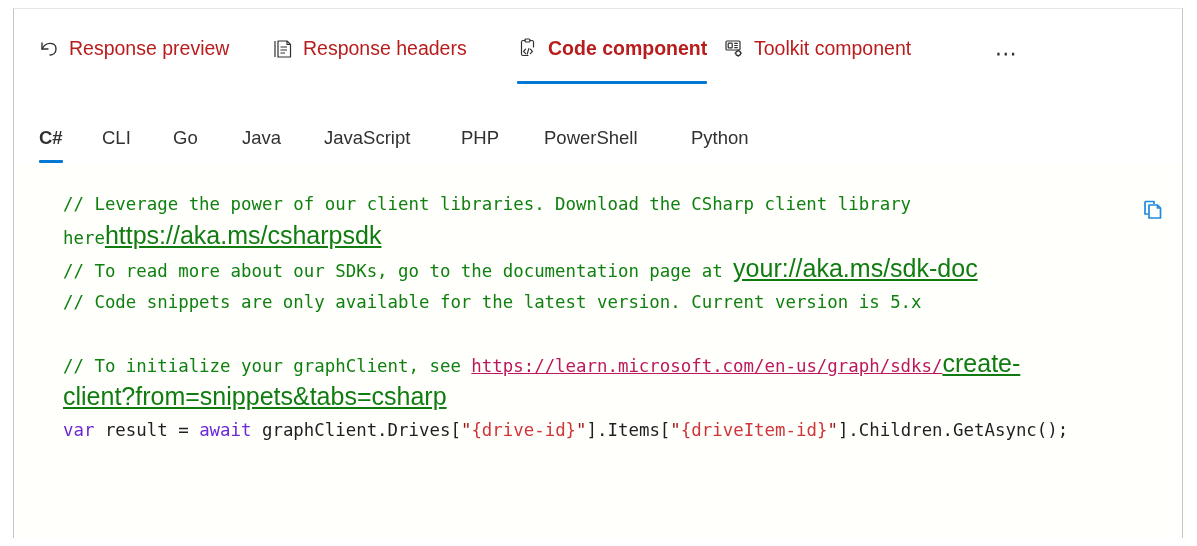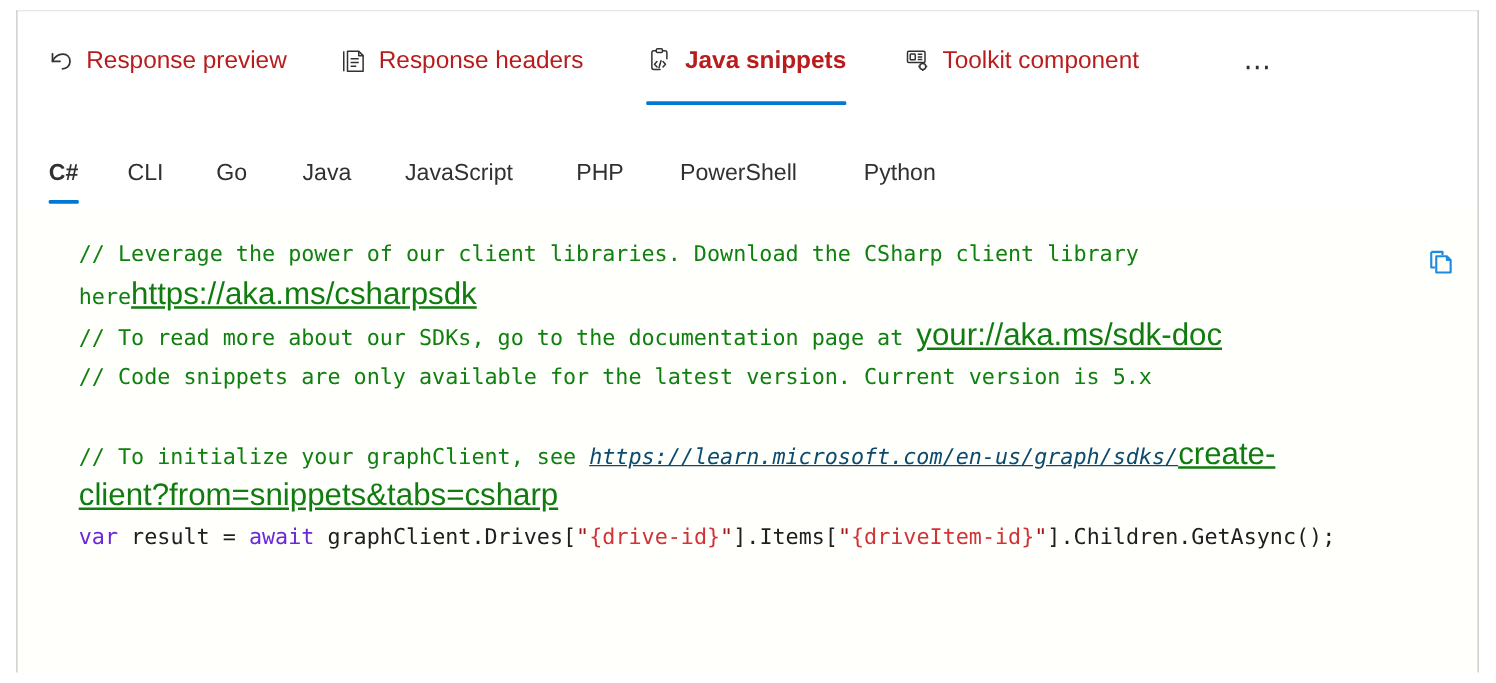--- a/index.html
+++ b/index.html
@@ -156,24 +156,23 @@
 
   
   .link-prop {
     font-family: "Liberation Sans", sans-serif;
     color: #107c10;
     text-decoration: underline;
     font-size: 25px;
     cursor: pointer;
   }
   .link-mono {
-    color: #0c4a6e;
+    color: #be185d;
     text-decoration: underline;
     cursor: pointer;
-    font-style: italic;
   }
 
   .blank-line { display: block; height: 30.5px; }
 
   
   .copy-btn {
     position: absolute;
     right: 13px;
     top: 32px;
     width: 30px;
@@ -217,21 +216,21 @@
       <span class="ico">
         <svg width="22" height="22" viewBox="0 0 22 22" fill="none" stroke="#323130" stroke-width="1.2" stroke-linejoin="round" stroke-linecap="round">
           <path d="M8 3.5 L6 3.5 C5 3.5 4.5 4 4.5 5 L4.5 17 C4.5 18 5 18.5 6 18.5 L11 18.5"></path>
           <path d="M13 3.5 L15 3.5 C16 3.5 16.5 4 16.5 5 L16.5 10"></path>
           <rect x="8" y="2" width="5" height="3" rx="1"></rect>
           <path d="M8.6 12.2 L6.6 14.4 L8.6 16.6"></path>
           <path d="M13.4 12.2 L15.4 14.4 L13.4 16.6"></path>
           <path d="M11.8 11.6 L10.2 17.2"></path>
         </svg>
       </span>
-      <span class="pv-label">Java snippets</span>
+      <span class="pv-label">Code component</span>
       <span class="underline"></span>
     </div>
 
     <div class="pivot" id="pivot-3">
       <span class="ico">
         <svg width="22" height="22" viewBox="0 0 22 22" fill="none" stroke="#323130" stroke-width="1.2" stroke-linejoin="round">
           <rect x="3" y="4" width="14" height="9" rx="1"></rect>
           <rect x="5.2" y="6.2" width="4" height="4.6" rx="0.6"></rect>
           <path d="M11.2 6.4 H14.8 M11.2 8.5 H14.8 M11.2 10.6 H14.8"></path>
           <circle cx="15.2" cy="16.2" r="2.4"></circle>

